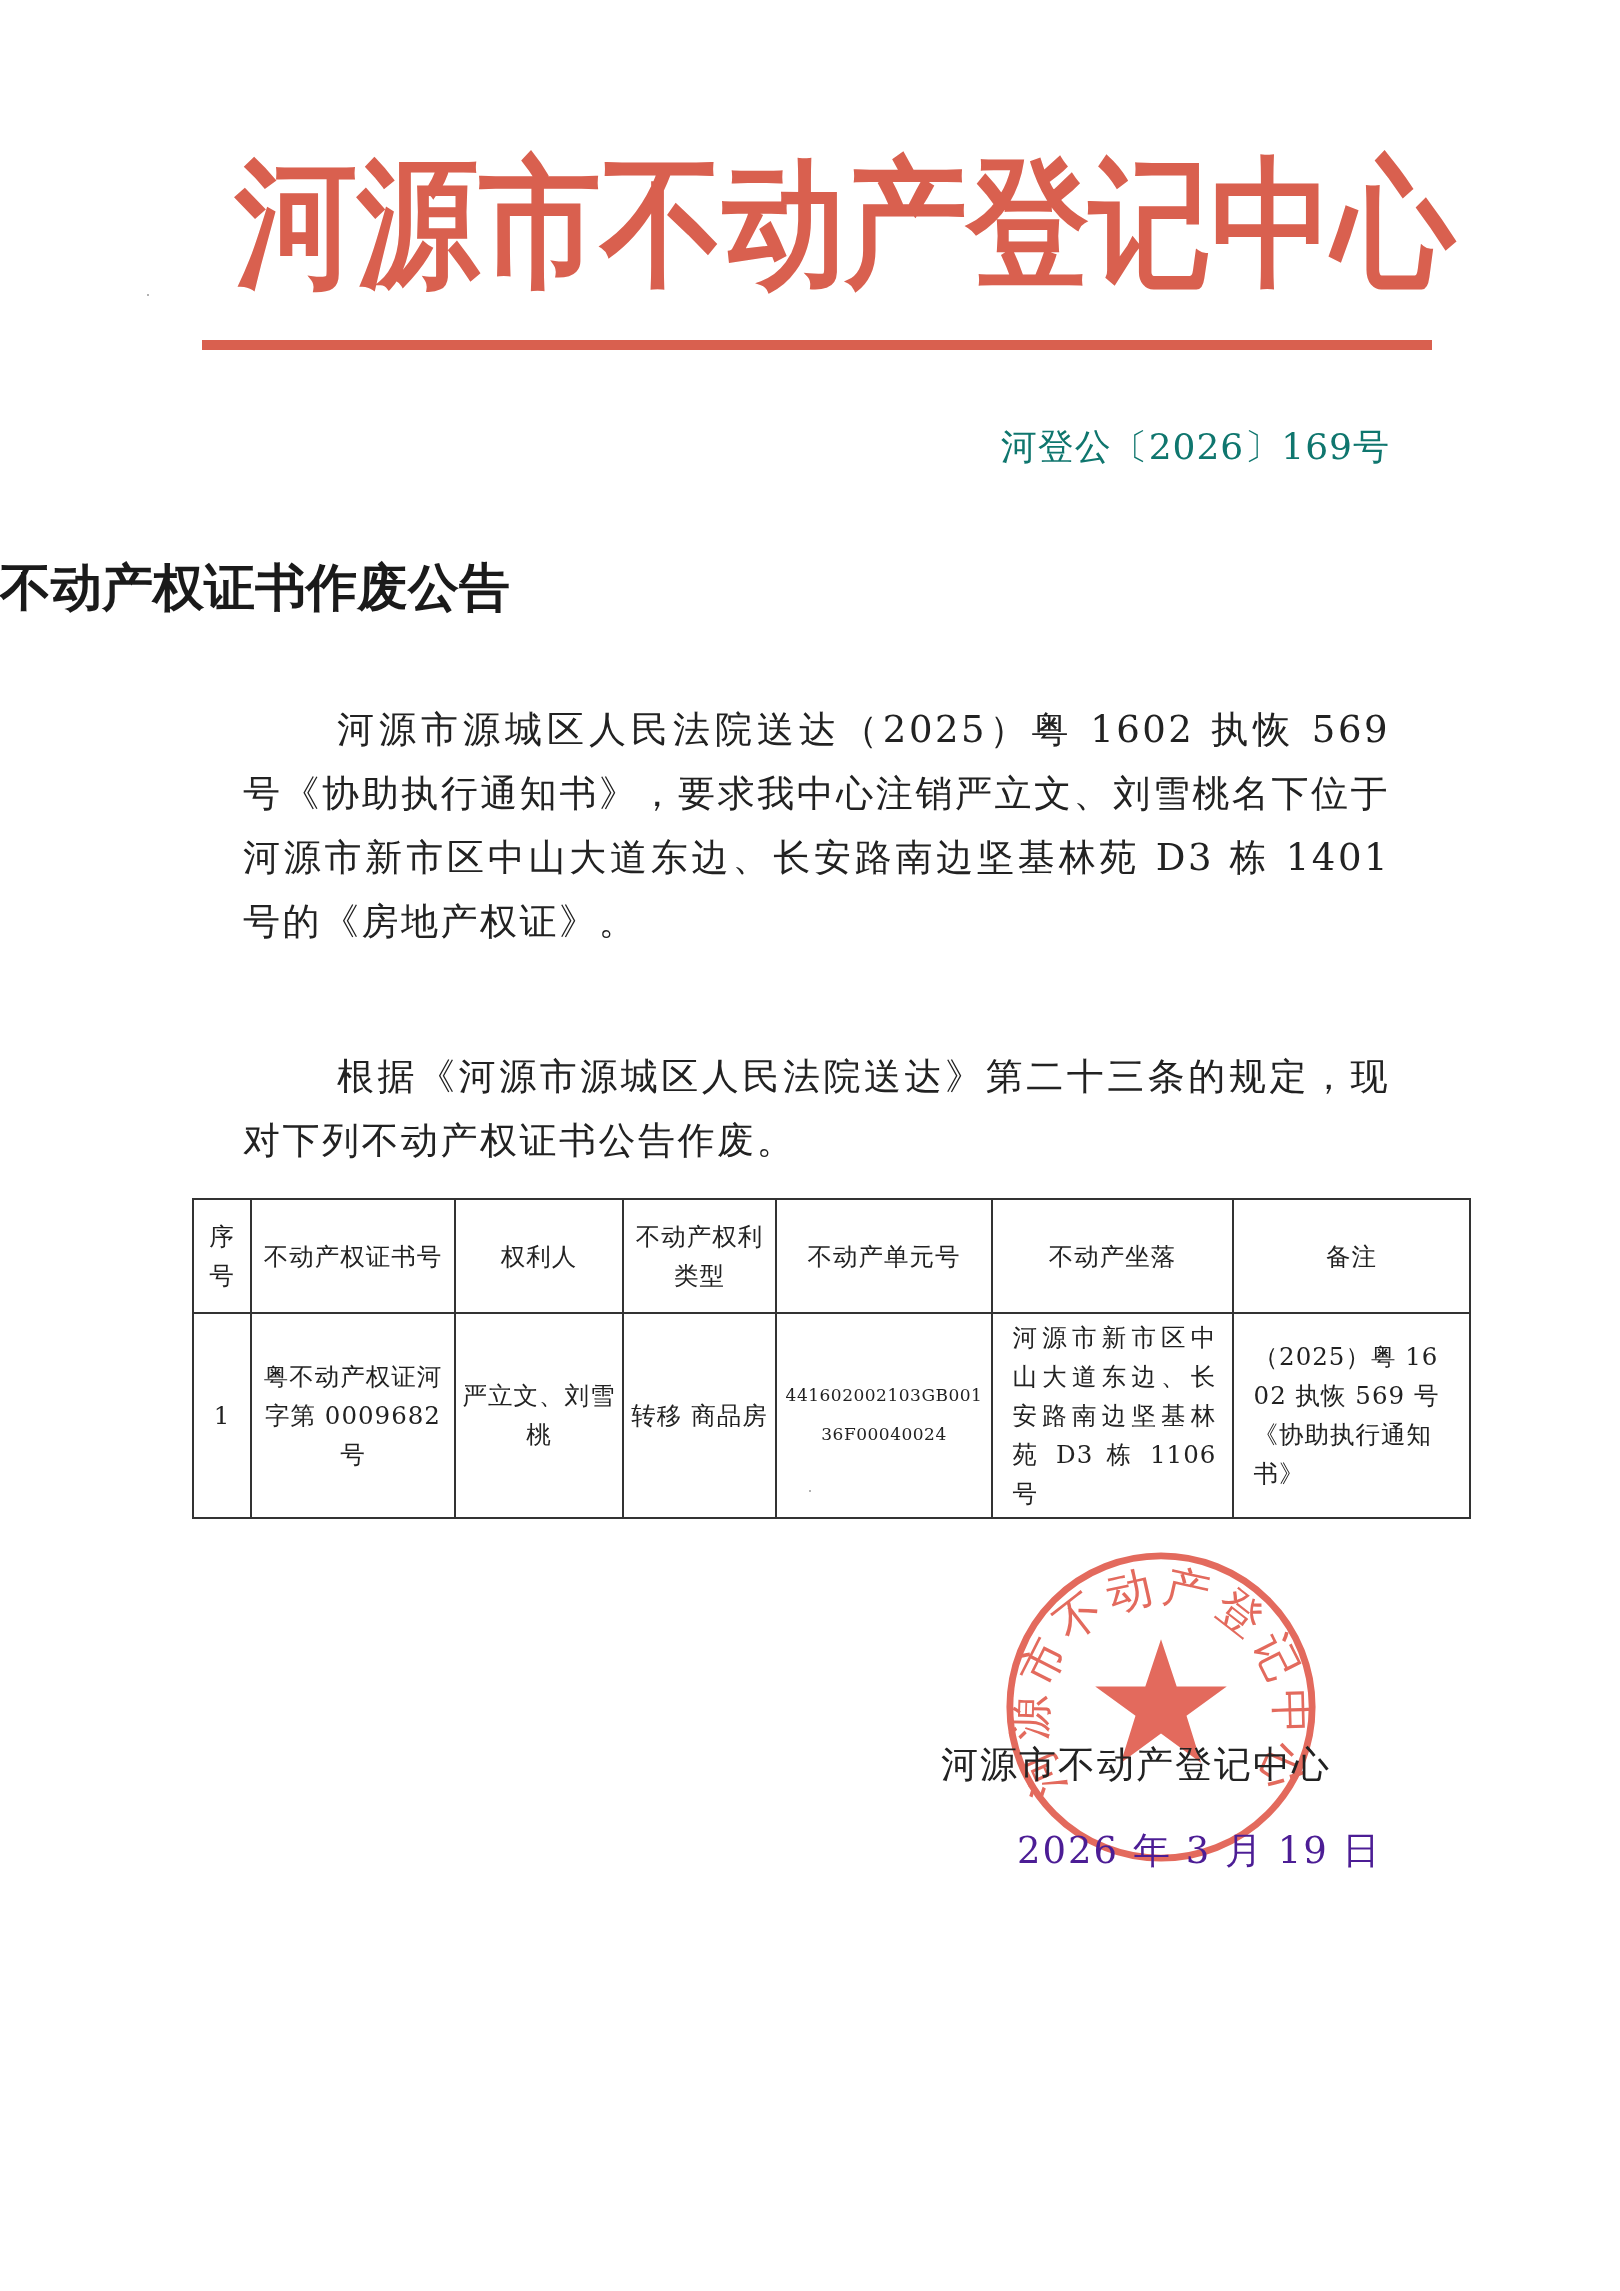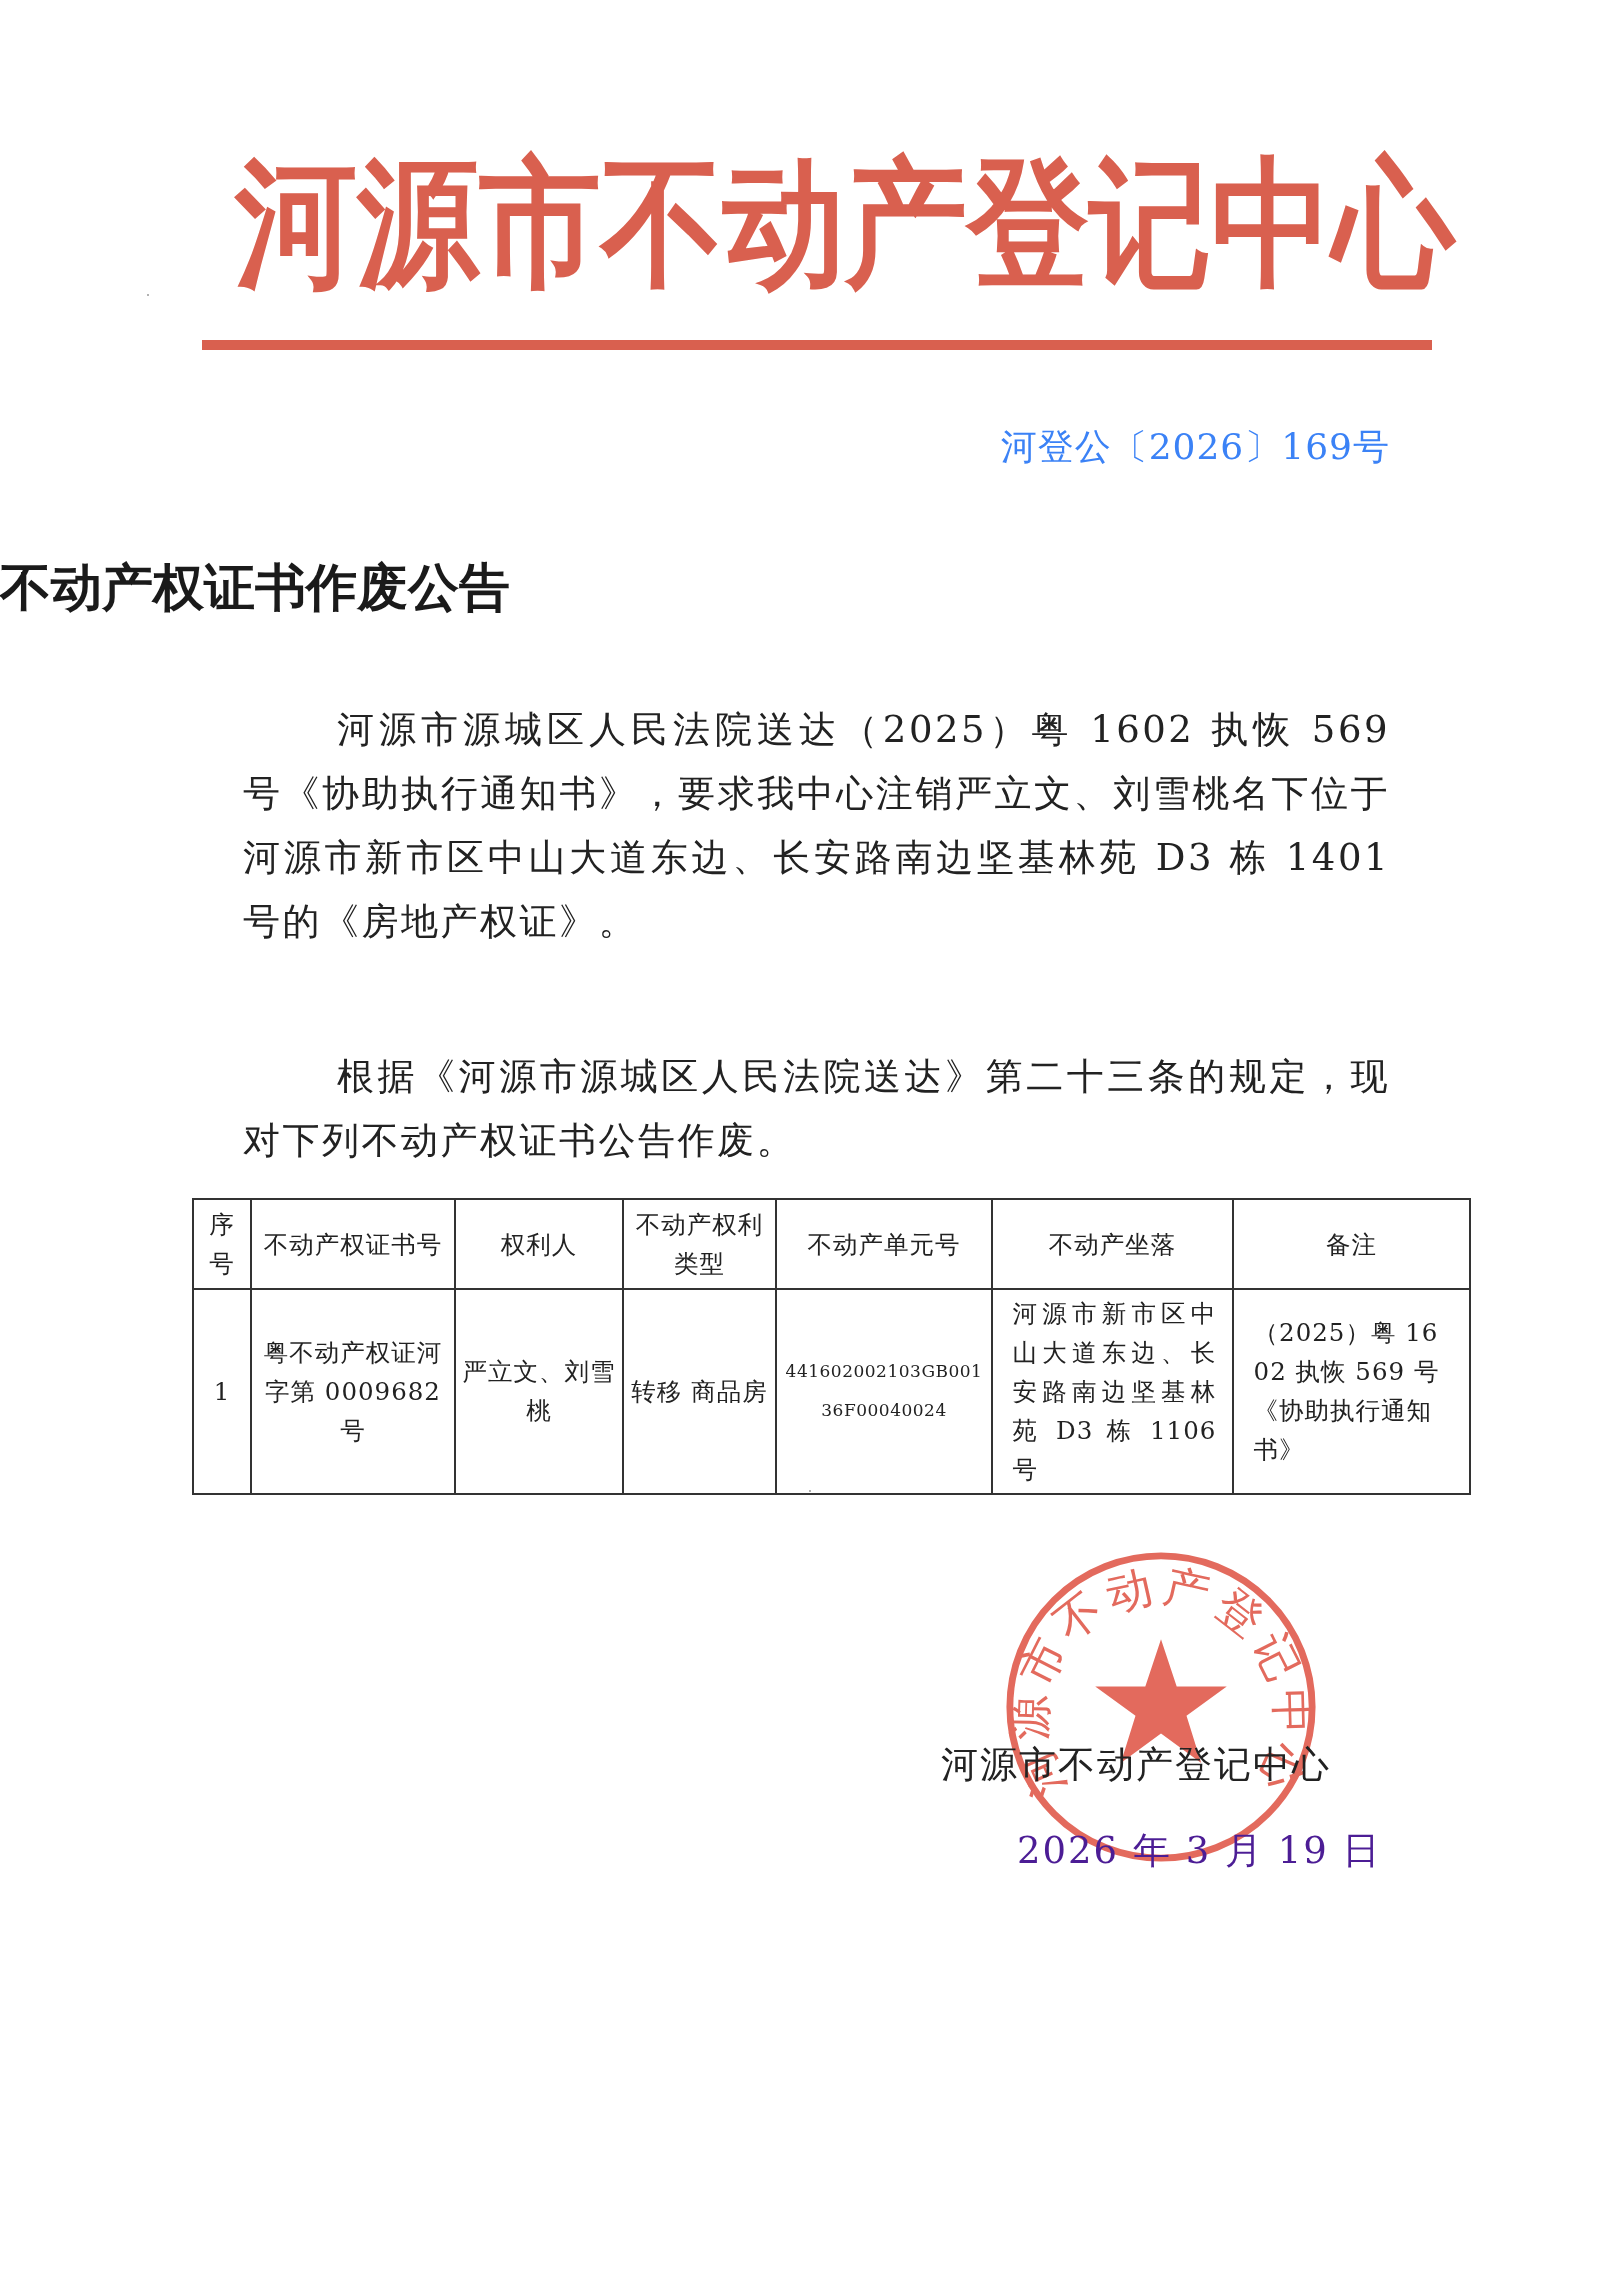--- a/index.html
+++ b/index.html
@@ -42,21 +42,21 @@
       width: 1230px;
       height: 9.8px;
       background: #d9604f;
     }
     .doc-number {
       position: absolute;
       right: 230px;
       top: 423px;
       font-size: 36px;
       letter-spacing: 1px;
-      color: #3b82f6;
+      color: #0f766e;
     }
     .doc-title {
       position: absolute;
       left: 0;
       width: 1620px;
       top: 554px;
       text-align: left;
       font-size: 51px;
       font-weight: bold;
       color: #1a1a1a;
@@ -96,21 +96,21 @@
       border: 2px solid #333;
       text-align: center;
       vertical-align: middle;
       font-weight: normal;
       line-height: 39px;
       padding: 3.9px 5.9px;
       letter-spacing: 1px;
       word-break: break-all;
     }
     .notice-table thead tr {
-      height: 90px;
+      height: 114px;
     }
     .notice-table tbody tr {
       height: 171px;
     }
     .col-seq { width: 58px; }
     .col-cert { width: 204px; }
     .col-holder { width: 168px; }
     .col-type { width: 153px; }
     .col-unit { width: 216px; }
     .col-loc { width: 241px; }

